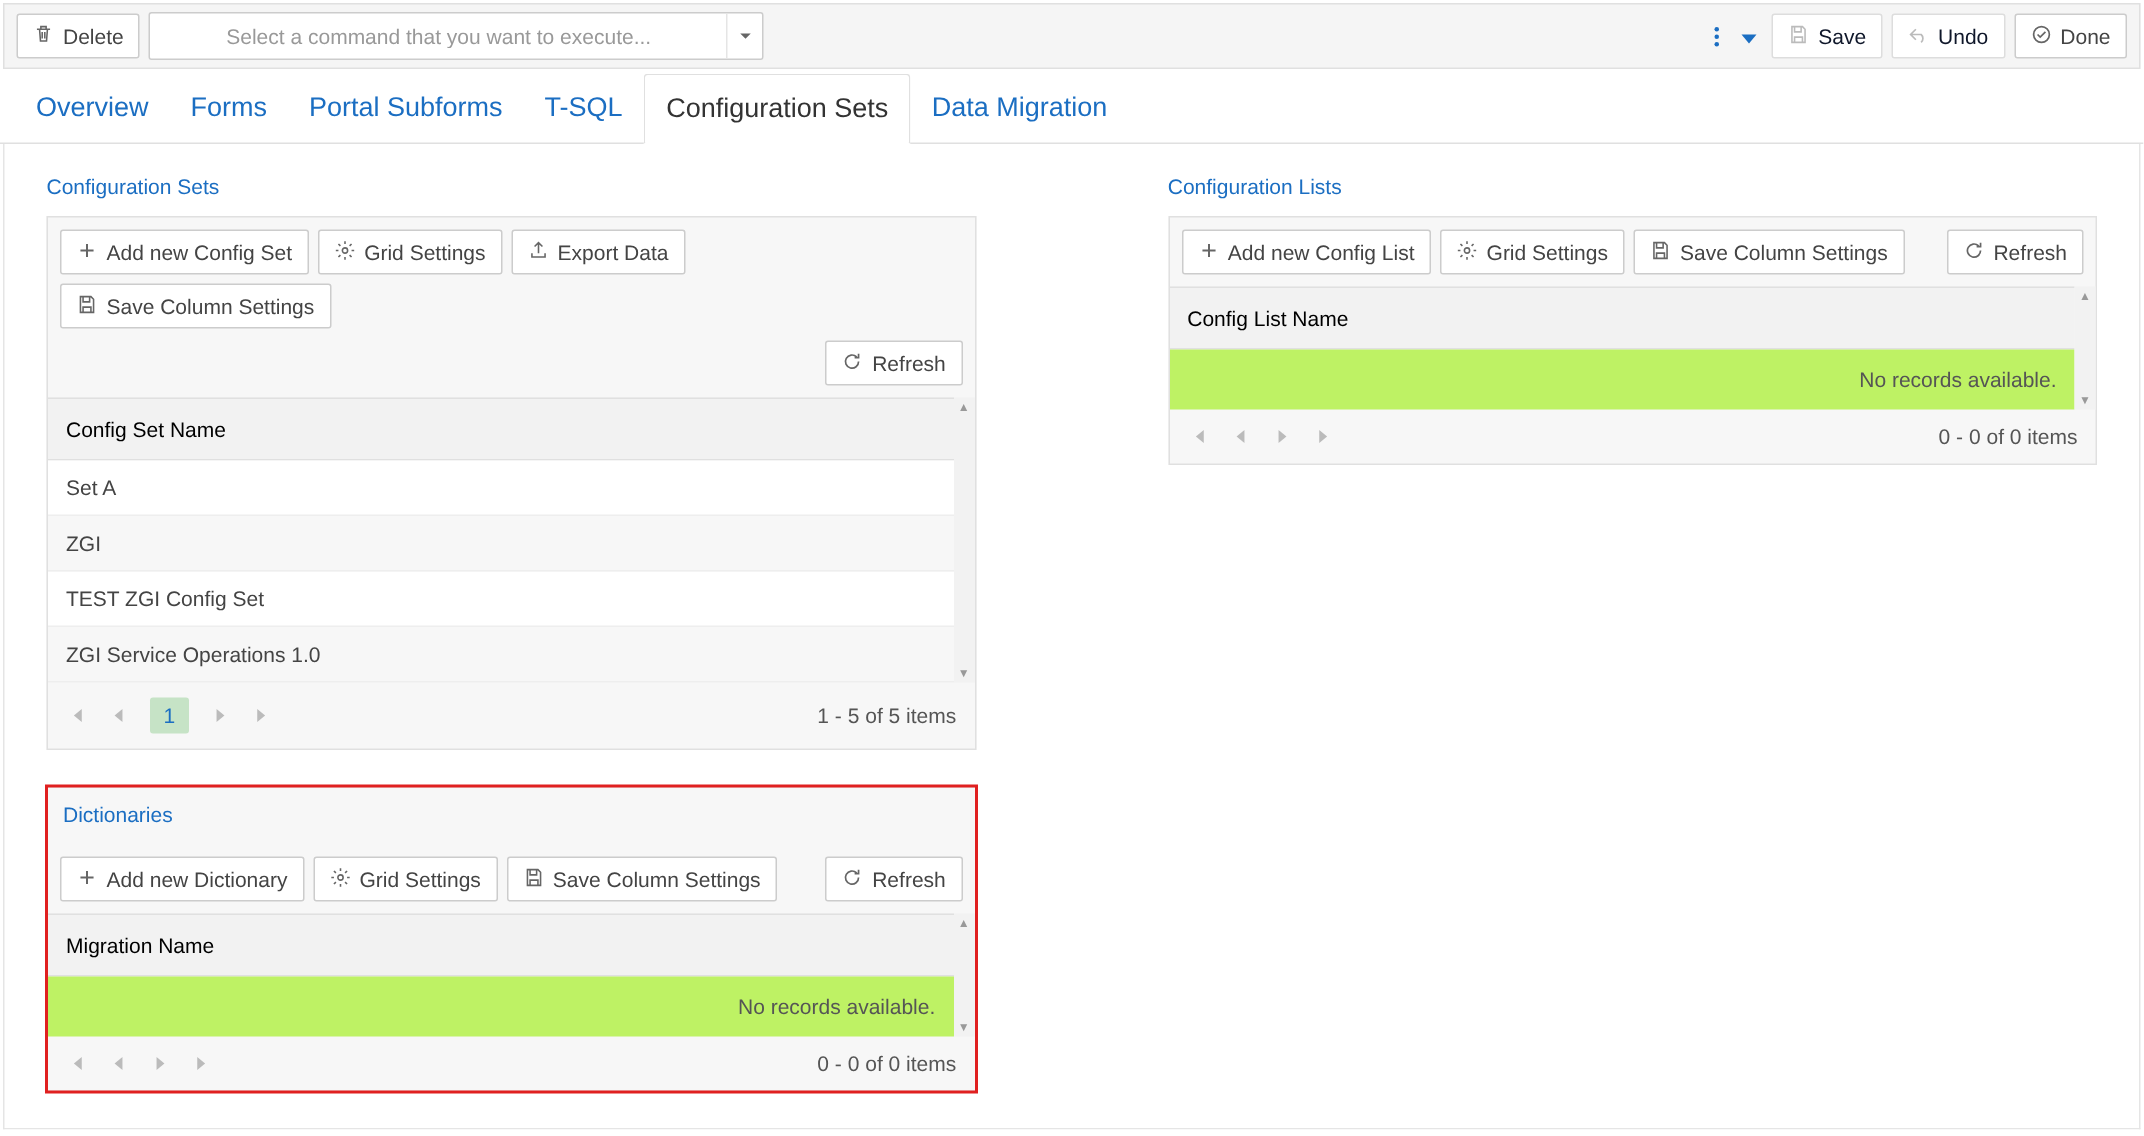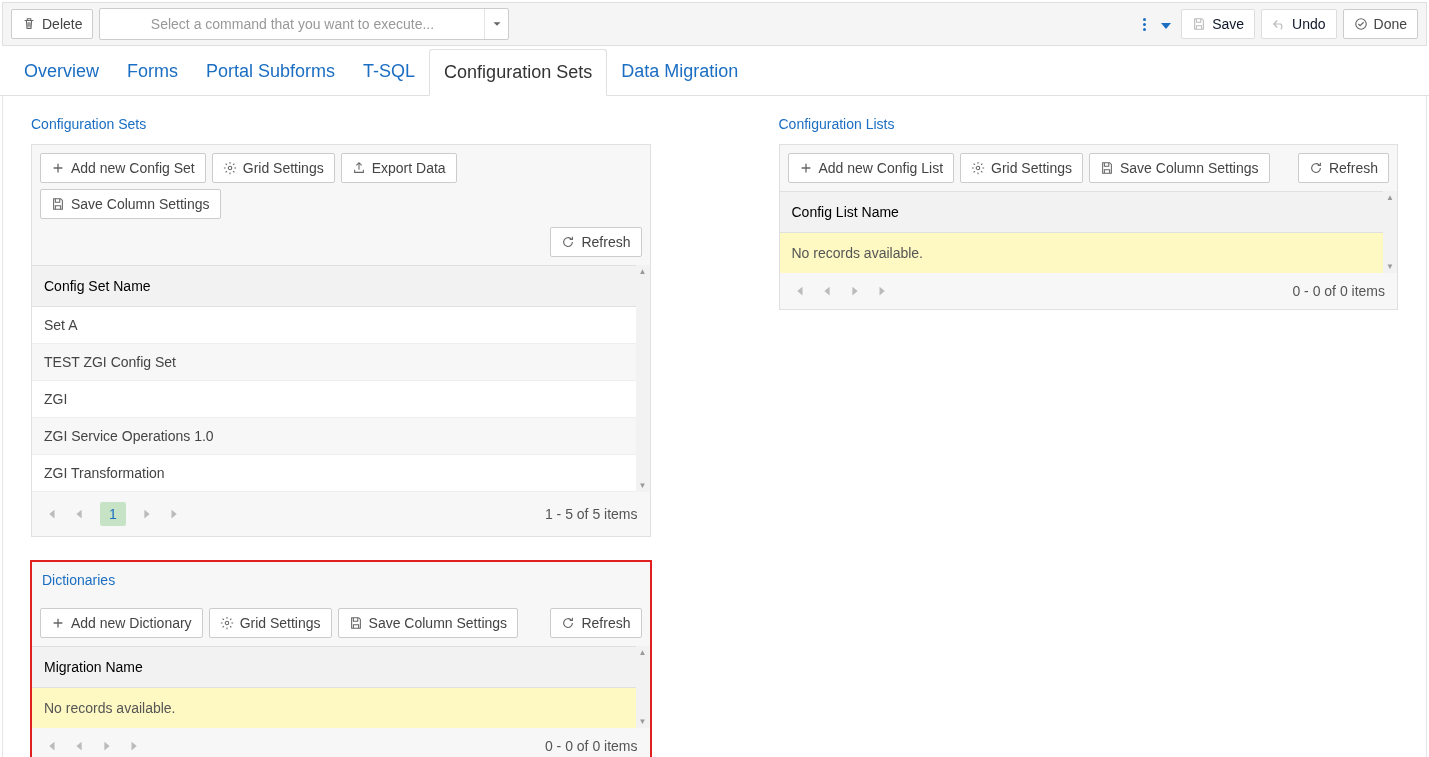--- a/index.html
+++ b/index.html
@@ -1,18 +1,18 @@
 <!DOCTYPE html>
 <html><head>
 <meta charset="utf-8">
 <style>
 * { box-sizing: border-box; margin: 0; padding: 0; }
 body { font-family: Arial, Helvetica, sans-serif; font-size: 14px; color: #333; background: #fff; }
 .toolbar { background: #f5f5f5; border: 1px solid #e0e0e0; padding: 5px 8px; display: flex; align-items: center; gap: 6px; margin: 2px; }
-.btn { display: inline-flex; align-items: center; gap: 6px; padding: 6px 10px; background: #fff; border: 1px solid #ccc; border-radius: 2px; cursor: pointer; font-size: 14px; color: #444; }
+.btn { display: inline-flex; align-items: flex-start; gap: 6px; padding: 6px 10px; background: #fff; border: 1px solid #ccc; border-radius: 2px; cursor: pointer; font-size: 14px; color: #444; }
 .btn.disabled, .btn[disabled] { color: #0f172a; border-color: #ddd; cursor: default; }
 .btn-plain { border: none; background: transparent; }
 .combo { display: inline-flex; align-items: center; border: 1px solid #ccc; background: #fff; border-radius: 2px; min-width: 410px; height: 32px; }
 .combo-input { flex: 1; border: none; padding: 6px 10px; font-size: 14px; outline: none; color: #333; background: transparent; text-align: center; }
 .combo-input::placeholder { color: #999; }
 .combo-caret { width: 24px; text-align: center; color: #666; border-left: 1px solid #e5e5e5; height: 100%; display: flex; align-items: center; justify-content: center; }
 .spacer { flex: 1; }
 .tabs { display: flex; border-bottom: 1px solid #e0e0e0; padding-left: 10px; }
 .tab { padding: 12px 14px; color: #1b6ec2; cursor: pointer; font-size: 18px; position: relative; top: 1px; }
 .tab.active { color: #333; border: 1px solid #e0e0e0; border-bottom: 1px solid #fff; background: #fff; border-radius: 3px 3px 0 0; }
@@ -22,21 +22,21 @@
 .panel { border: 1px solid #e0e0e0; background: #f7f7f7; }
 .panel.highlight { outline: 2px solid #e02020; outline-offset: -1px; }
 .panel-toolbar { padding: 8px; display: flex; flex-wrap: wrap; gap: 6px; align-items: center; }
 .panel-toolbar .right { margin-left: auto; }
 .grid-header { background: #f2f2f2; border-top: 1px solid #e0e0e0; border-bottom: 1px solid #e0e0e0; display: flex; }
 .grid-header-cell { padding: 12px 12px; color: #000000; flex: 1; }
 .grid-body { background: #fff; }
 .grid-row { display: flex; border-bottom: 1px solid #eee; }
 .grid-row:nth-child(even) { background: #f7f7f7; }
 .grid-cell { padding: 10px 12px; flex: 1; color: #444; }
-.grid-empty { text-align: left; padding: 12px; color: #555; background: #fef9c3; }
+.grid-empty { text-align: right; padding: 12px; color: #555; background: #bef264; }
 .grid-scroller { width: 14px; background: #f2f2f2; display: flex; flex-direction: column; justify-content: space-between; font-size: 8px; color: #999; align-items: center; padding: 2px 0; }
 .grid-wrap { display: flex; }
 .grid-side { flex: 1; }
 .pager { display: flex; align-items: center; padding: 10px 12px; gap: 14px; color: #aaa; }
 .pager .page-num { background: #c6e3c6; color: #1b6ec2; padding: 4px 9px; border-radius: 2px; }
 .pager .info { margin-left: auto; color: #555; }
 .ico { display: inline-block; width: 14px; height: 14px; }
 svg { width: 14px; height: 14px; display: block; }
 .kebab { display: flex; flex-direction: column; gap: 2px; align-items: center; justify-content: center; width:14px; height:14px; }
 .kebab span { width:3px; height:3px; background:#1b6ec2; border-radius:50%; }
@@ -165,30 +165,27 @@
       <div class="grid-wrap">
         <div class="grid-side">
           <div class="grid-header">
             <div class="grid-header-cell">Config Set Name</div>
           </div>
           <div class="grid-body">
             <div class="grid-row">
                 <div class="grid-cell">Set A</div>
               </div>
             <div class="grid-row">
+                <div class="grid-cell">ZGI</div>
+              </div>
+            <div class="grid-row">
                 <div class="grid-cell">TEST ZGI Config Set</div>
               </div>
             <div class="grid-row">
-                <div class="grid-cell">ZGI</div>
-              </div>
-            <div class="grid-row">
                 <div class="grid-cell">ZGI Service Operations 1.0</div>
-              </div>
-            <div class="grid-row">
-                <div class="grid-cell">ZGI Transformation</div>
               </div>
           </div>
         </div>
         <div class="grid-scroller">
             <span>▲</span>
             <span>▼</span>
           </div>
       </div>
       <div class="pager">
         <span class="pager-btn">

